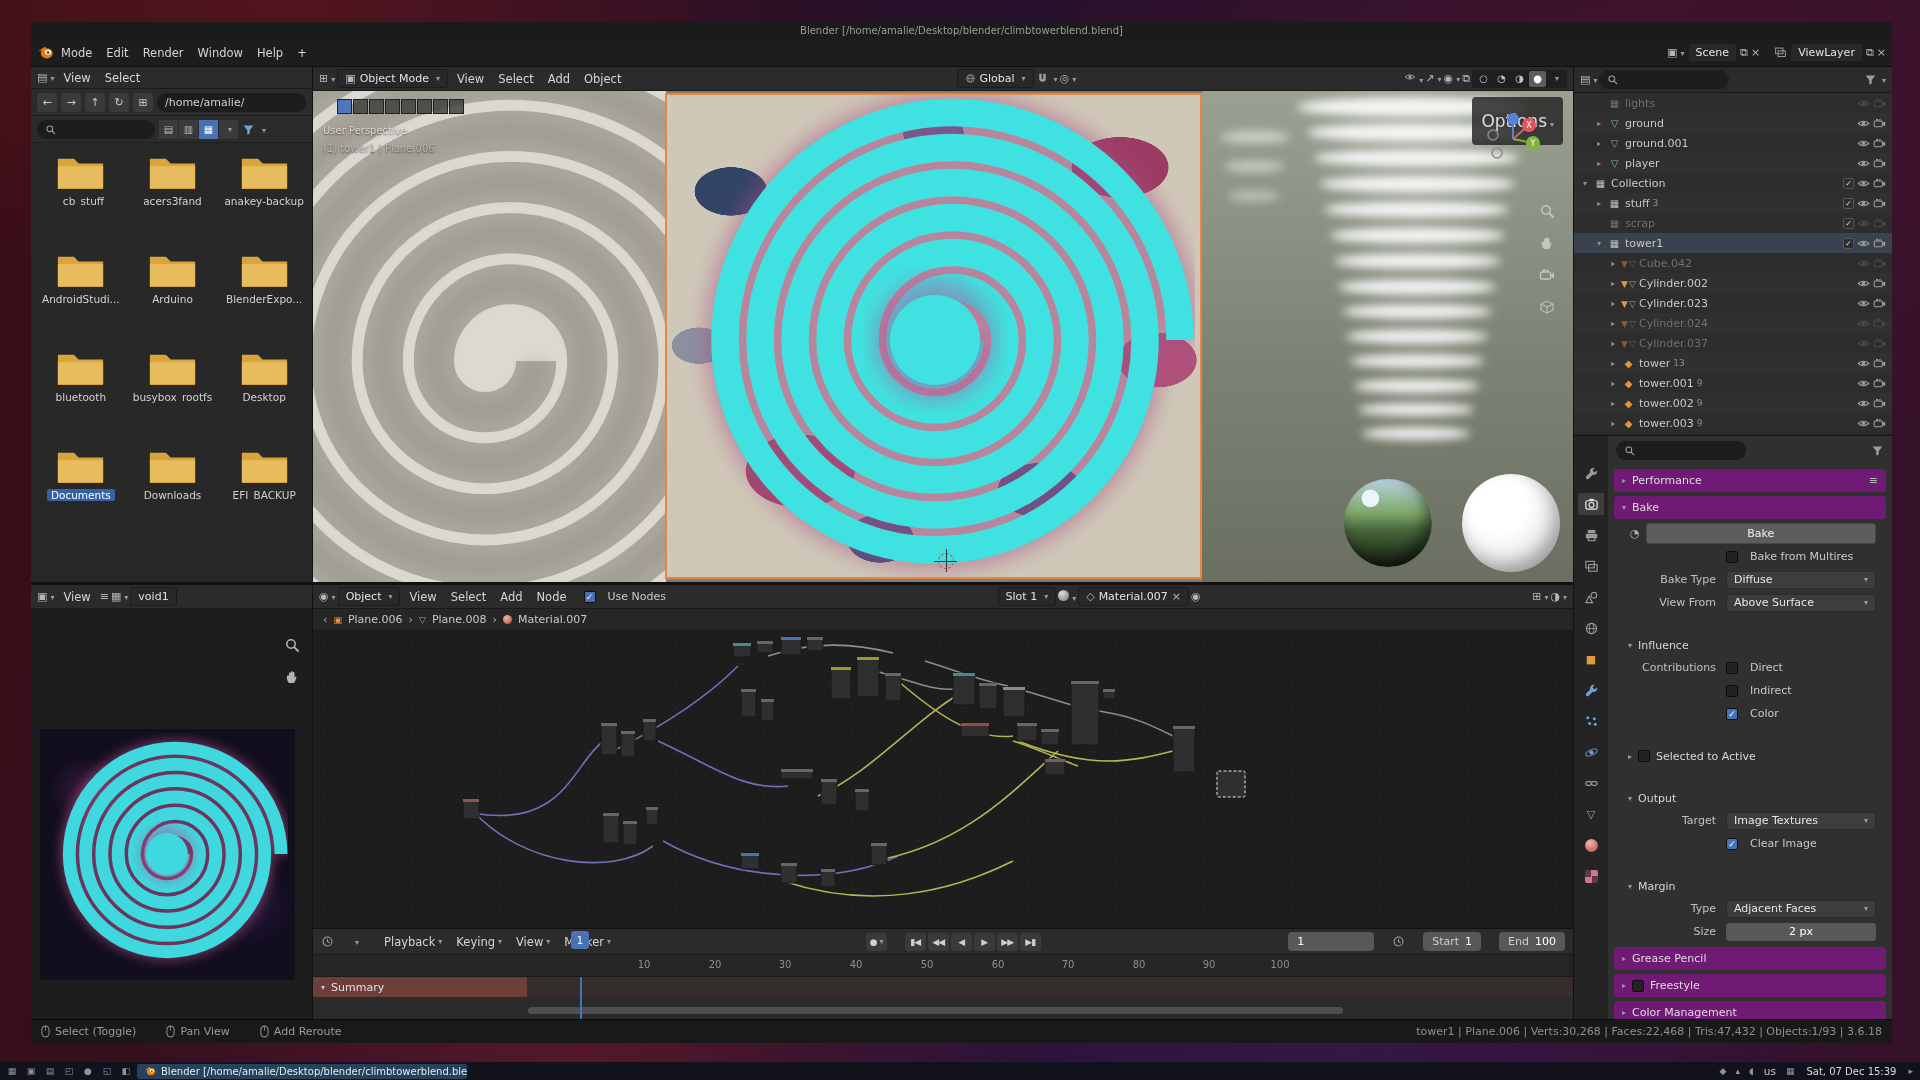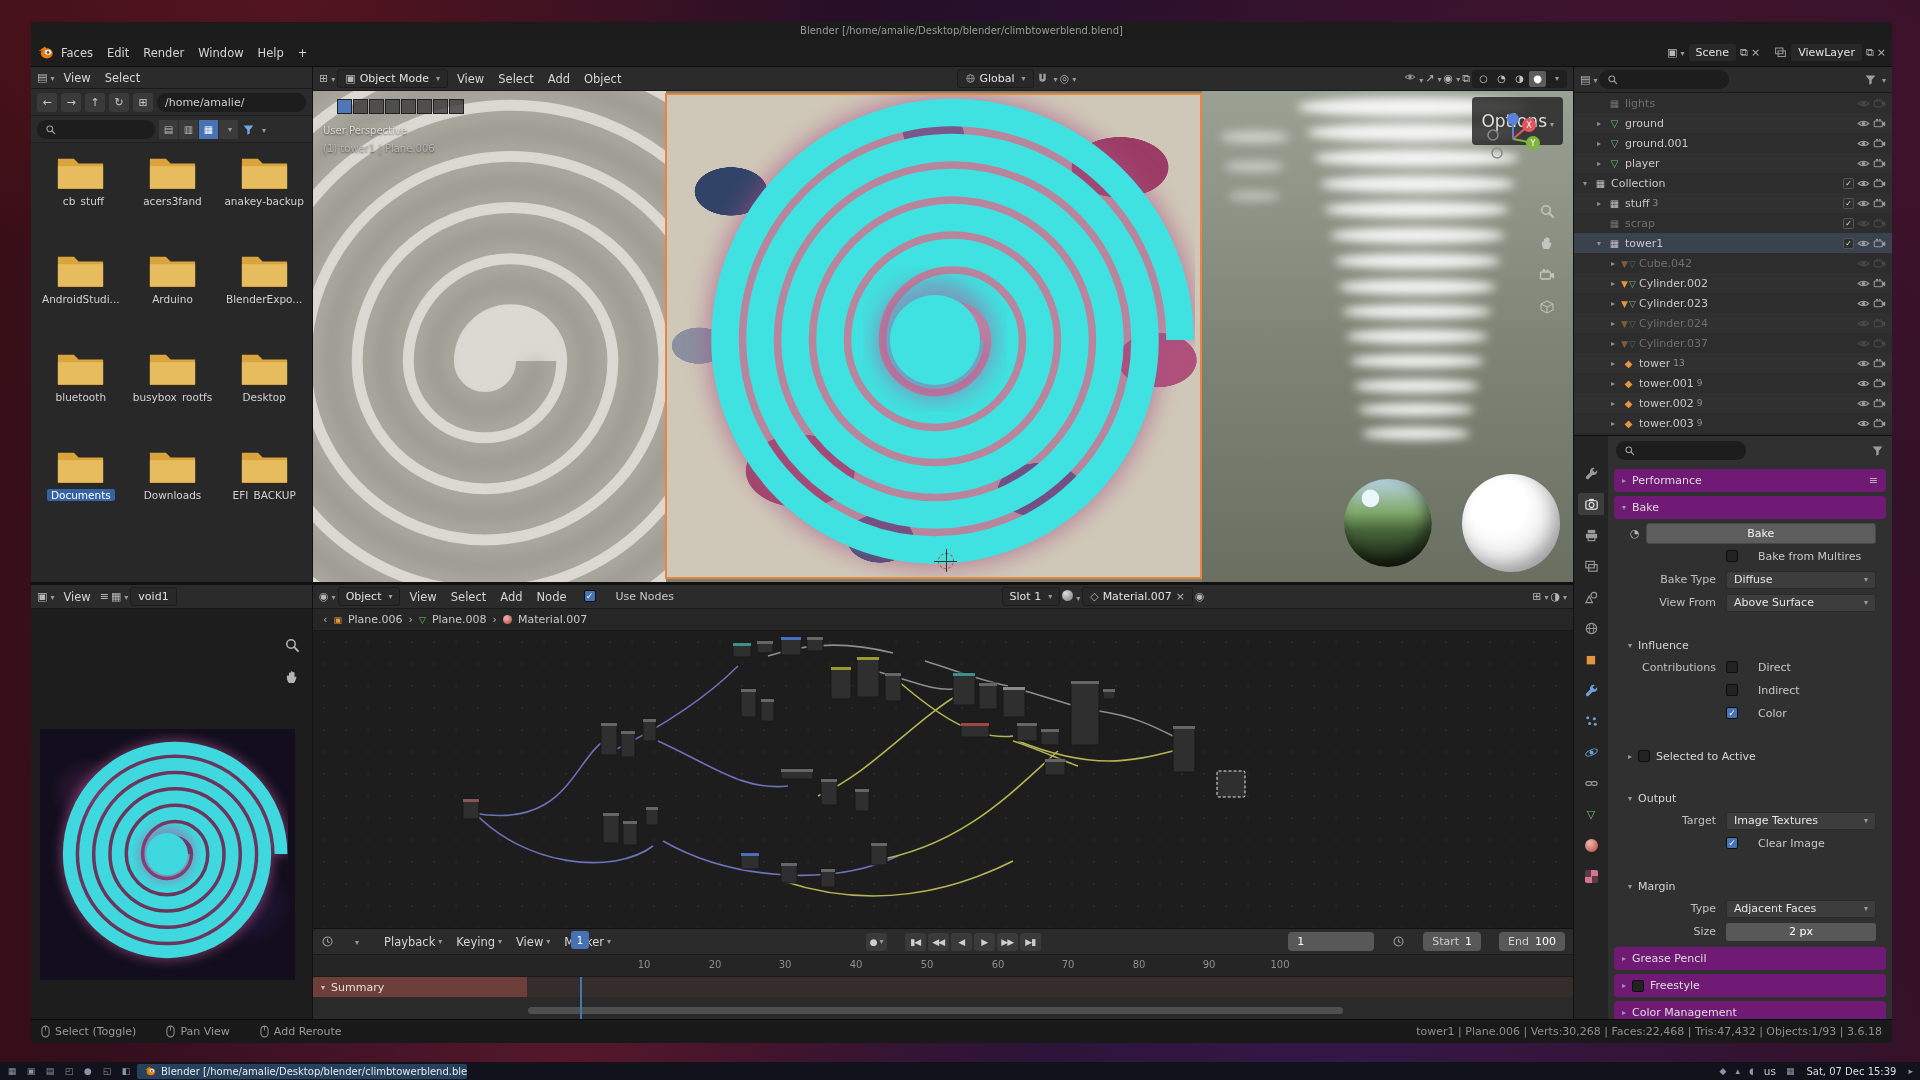--- a/index.html
+++ b/index.html
@@ -106,21 +106,21 @@
   .phead.closed::before{content:"▸";}
   .psub{height:22px;display:flex;align-items:center;gap:6px;font-size:11px;color:#d5d5d5;padding:0 8px 0 20px;margin-top:20px;}
   .psub::before{font-size:8px;color:#9a9a9a;}
   .psub.open::before{content:"▾";}
   .psub.closed::before{content:"▸";}
   .prow{display:flex;align-items:center;height:23px;padding-right:16px;}
   .plabel{width:118px;text-align:right;padding-right:10px;color:#c0c0c0;font-size:11px;flex:none;}
   .pselect{flex:1;background:#3d3d3d;border:1px solid #2a2a2a;border-radius:3px;height:18px;display:flex;align-items:center;padding:0 7px;color:#e6e6e6;font-size:11px;}
   .pselect::after{content:"▾";font-size:8px;color:#9a9a9a;margin-left:auto;}
   .pfield{flex:1;background:#585858;border-radius:3px;height:18px;display:flex;align-items:center;justify-content:center;color:#fff;font-size:11px;}
-  .pcheckrow{display:flex;align-items:flex-start;gap:20px;font-size:11px;color:#c8c8c8;}
+  .pcheckrow{display:flex;align-items:flex-end;gap:12px;font-size:11px;color:#c8c8c8;}
   .bigbtn{flex:1;background:#5d5d5d;border:1px solid #474747;border-radius:3px;height:21px;display:flex;align-items:center;justify-content:center;color:#f2f2f2;font-size:11px;gap:6px;}
   
   .bcrow{height:22px;background:#262626;display:flex;align-items:center;gap:6px;padding:0 10px;font-size:11px;color:#c9c9c9;border-bottom:1px solid #1a1a1a;}
   .nodecanvas{position:absolute;left:0;top:46px;right:0;bottom:0;background:#1d1d1d;
     background-image:radial-gradient(#272727 1px, transparent 1px);background-size:22px 22px;}
   .nb{fill:#2f2f2f;stroke:#191919;}
   
   .tlhead{height:26px;background:#2b2b2b;display:flex;align-items:center;gap:18px;padding:0 8px;border-bottom:1px solid #1a1a1a;}
   .transport{display:flex;gap:2px;align-items:center;}
   .tbtn{width:21px;height:18px;background:#3a3a3a;border-radius:3px;display:flex;align-items:center;justify-content:center;color:#cfcfcf;font-size:9px;letter-spacing:-1px;}
@@ -251,21 +251,21 @@
     <div class="titlebar">
       <span>Blender [/home/amalie/Desktop/blender/climbtowerblend.blend]</span>
     </div>
 
     <div class="menubar">
       <svg class="ic" style="width:17px;height:17px">
           <use href="#i-blender"></use>
         </svg>
       <div style="display:flex;height:100%;align-items:center">
 
-      <div class="menu-item">Faces</div>
+      <div class="menu-item">Mode</div>
           <div class="menu-item">Edit</div>
           <div class="menu-item">Render</div>
           <div class="menu-item">Window</div>
           <div class="menu-item">Help</div>
         </div>
       <div class="menu-item">+</div>
       <div class="spacer"></div>
       <div class="idgroup">
         <span class="glyph dd">▣</span>
         <div class="fieldbtn">

